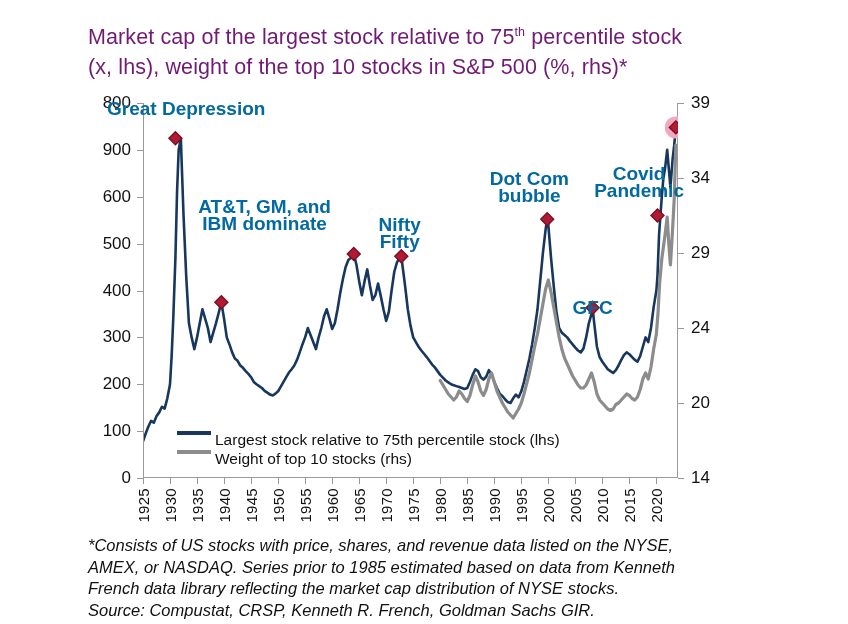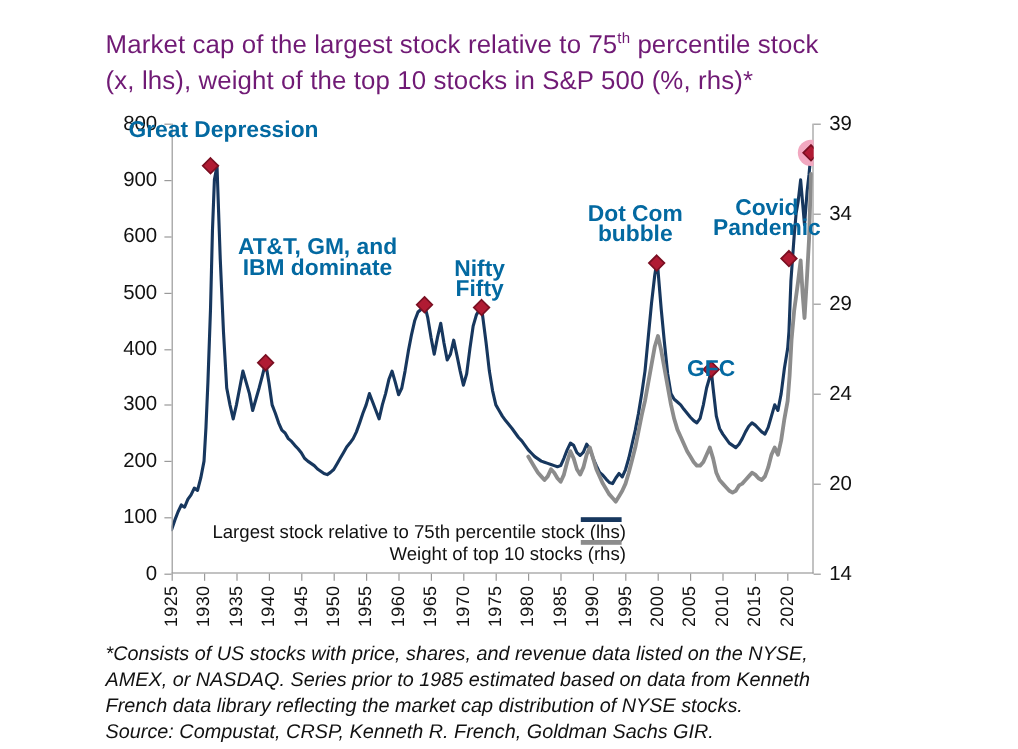--- a/index.html
+++ b/index.html
@@ -73,21 +73,21 @@
     white-space:nowrap;
     transform:translateX(-50%);
   }
 
   
   .legend{
     position:absolute;
     left:34px; top:328px;
     font-size:15.5px; color:#111;
   }
-  .lg-row{display:flex;align-items:flex-end;height:19px;flex-direction:column;}
+  .lg-row{display:flex;align-items:flex-start;height:19px;}
   .lg-swatch{width:34px;height:3.5px;margin-right:4px;flex:0 0 auto;}
   .lg-text{white-space:nowrap;}
 
   
   .foot{
     position:absolute;
     left:88px; top:535px; width:740px;
     font-size:16.5px; line-height:21.5px;
     font-style:italic;
     color:#111;

